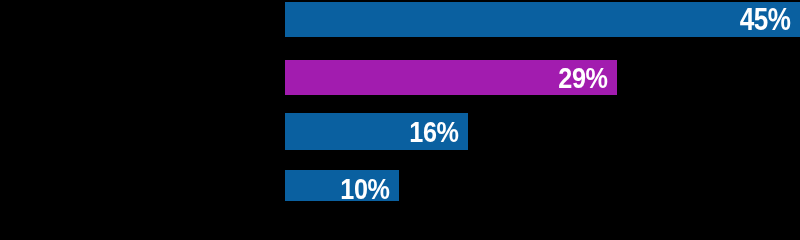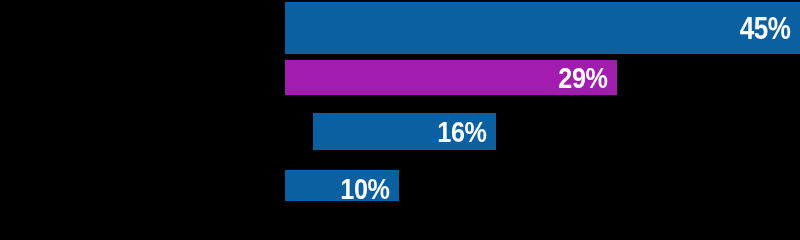--- a/index.html
+++ b/index.html
@@ -60,21 +60,21 @@
     font-size: 30px;
     line-height: 1;
     letter-spacing: -0.5px;
     transform: scaleX(0.84);
     transform-origin: right center;
     white-space: nowrap;
     -webkit-font-smoothing: none;
   }
 
   
-  #bar-row-0 { top: 2px;   height: 52px; width: 515px; }
+  #bar-row-0 { top: 2px;   height: 35px; width: 515px; }
   #bar-row-1 { top: 60px;  height: 35px; width: 335px; }
   #bar-row-2 { top: 113px; height: 37px; width: 185px; }
   #bar-row-3 { top: 170px; height: 37px; width: 115px; text-align: right; }
 
   #bar-row-0 .bar-value { font-size: 31px; }
   #bar-row-1 .bar-value { font-size: 30px; }
   #bar-row-2 .bar-value { font-size: 30px; }
   #bar-row-3 .bar-value { font-size: 30px; }
 </style>
 </head>
@@ -87,21 +87,21 @@
   <div class="plot-area">
 
     <div class="bar-row" id="bar-row-0" style="background: rgb(10, 96, 160); width: 515px;">
       <span class="bar-value">45%</span>
     </div>
 
     <div class="bar-row" id="bar-row-1" style="background: #a21caf; width: 332px;">
       <span class="bar-value">29%</span>
     </div>
 
-    <div class="bar-row" id="bar-row-2" style="background: rgb(10, 96, 160); width: 183px; margin-left: 28px;">
+    <div class="bar-row" id="bar-row-2" style="background: rgb(10, 96, 160); width: 183px;">
       <span class="bar-value">16%</span>
     </div>
 
     <div class="bar-row" id="bar-row-3" style="background: rgb(10, 96, 160); width: 114px;">
       <span class="bar-value">10%</span>
     </div>
 
   </div>
 </div>
 

